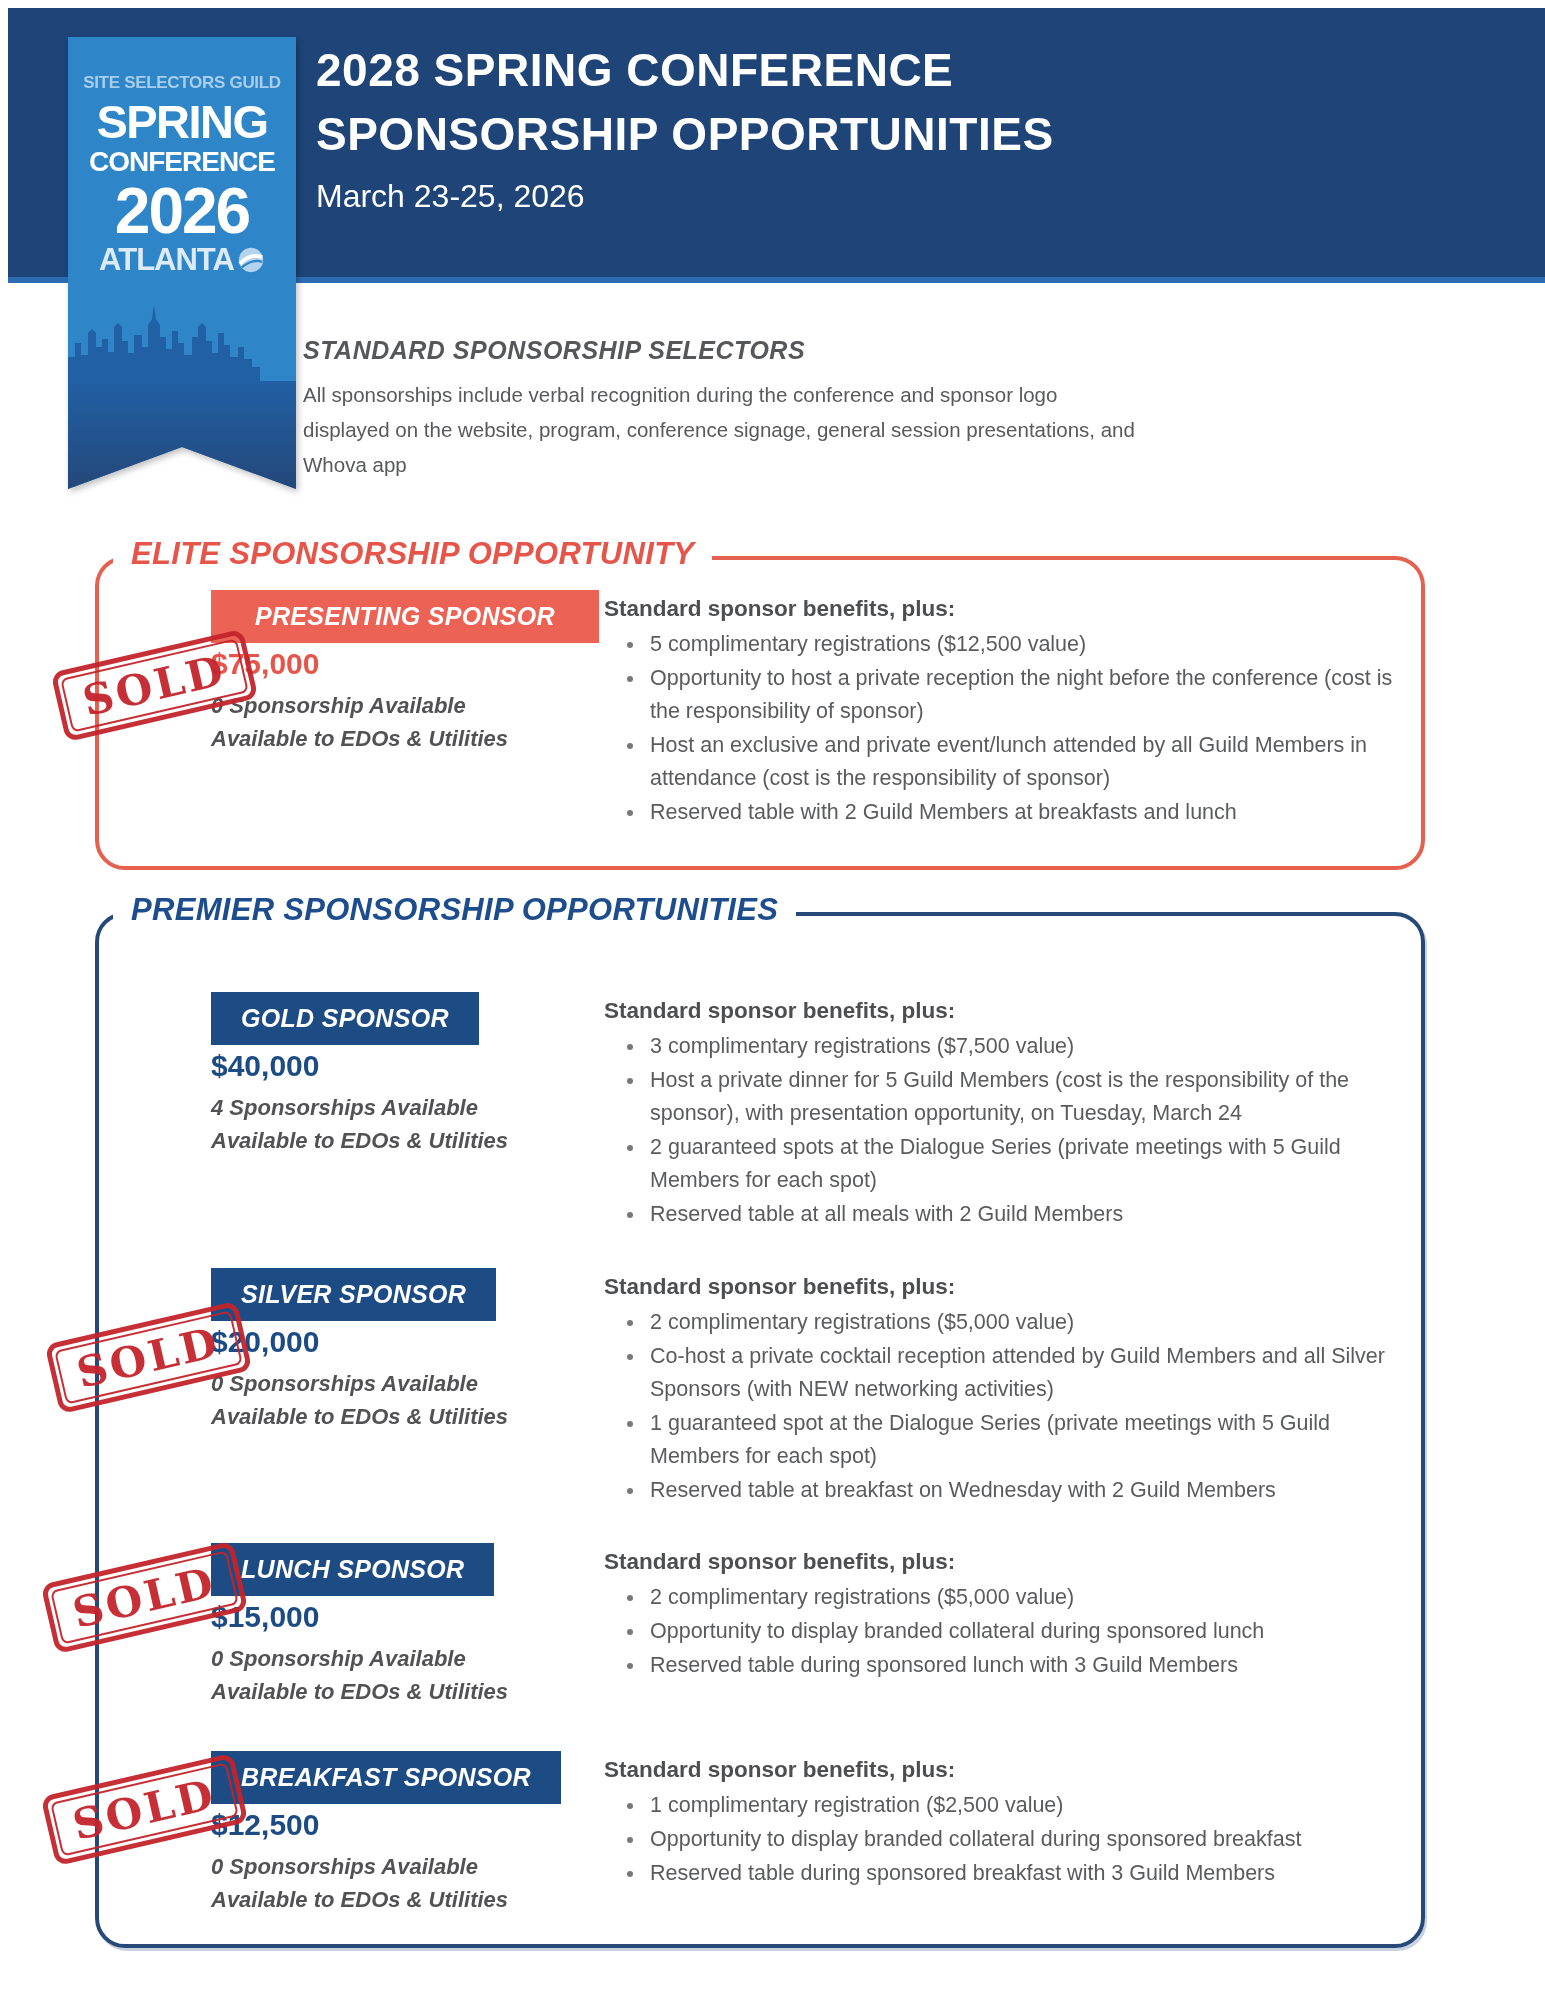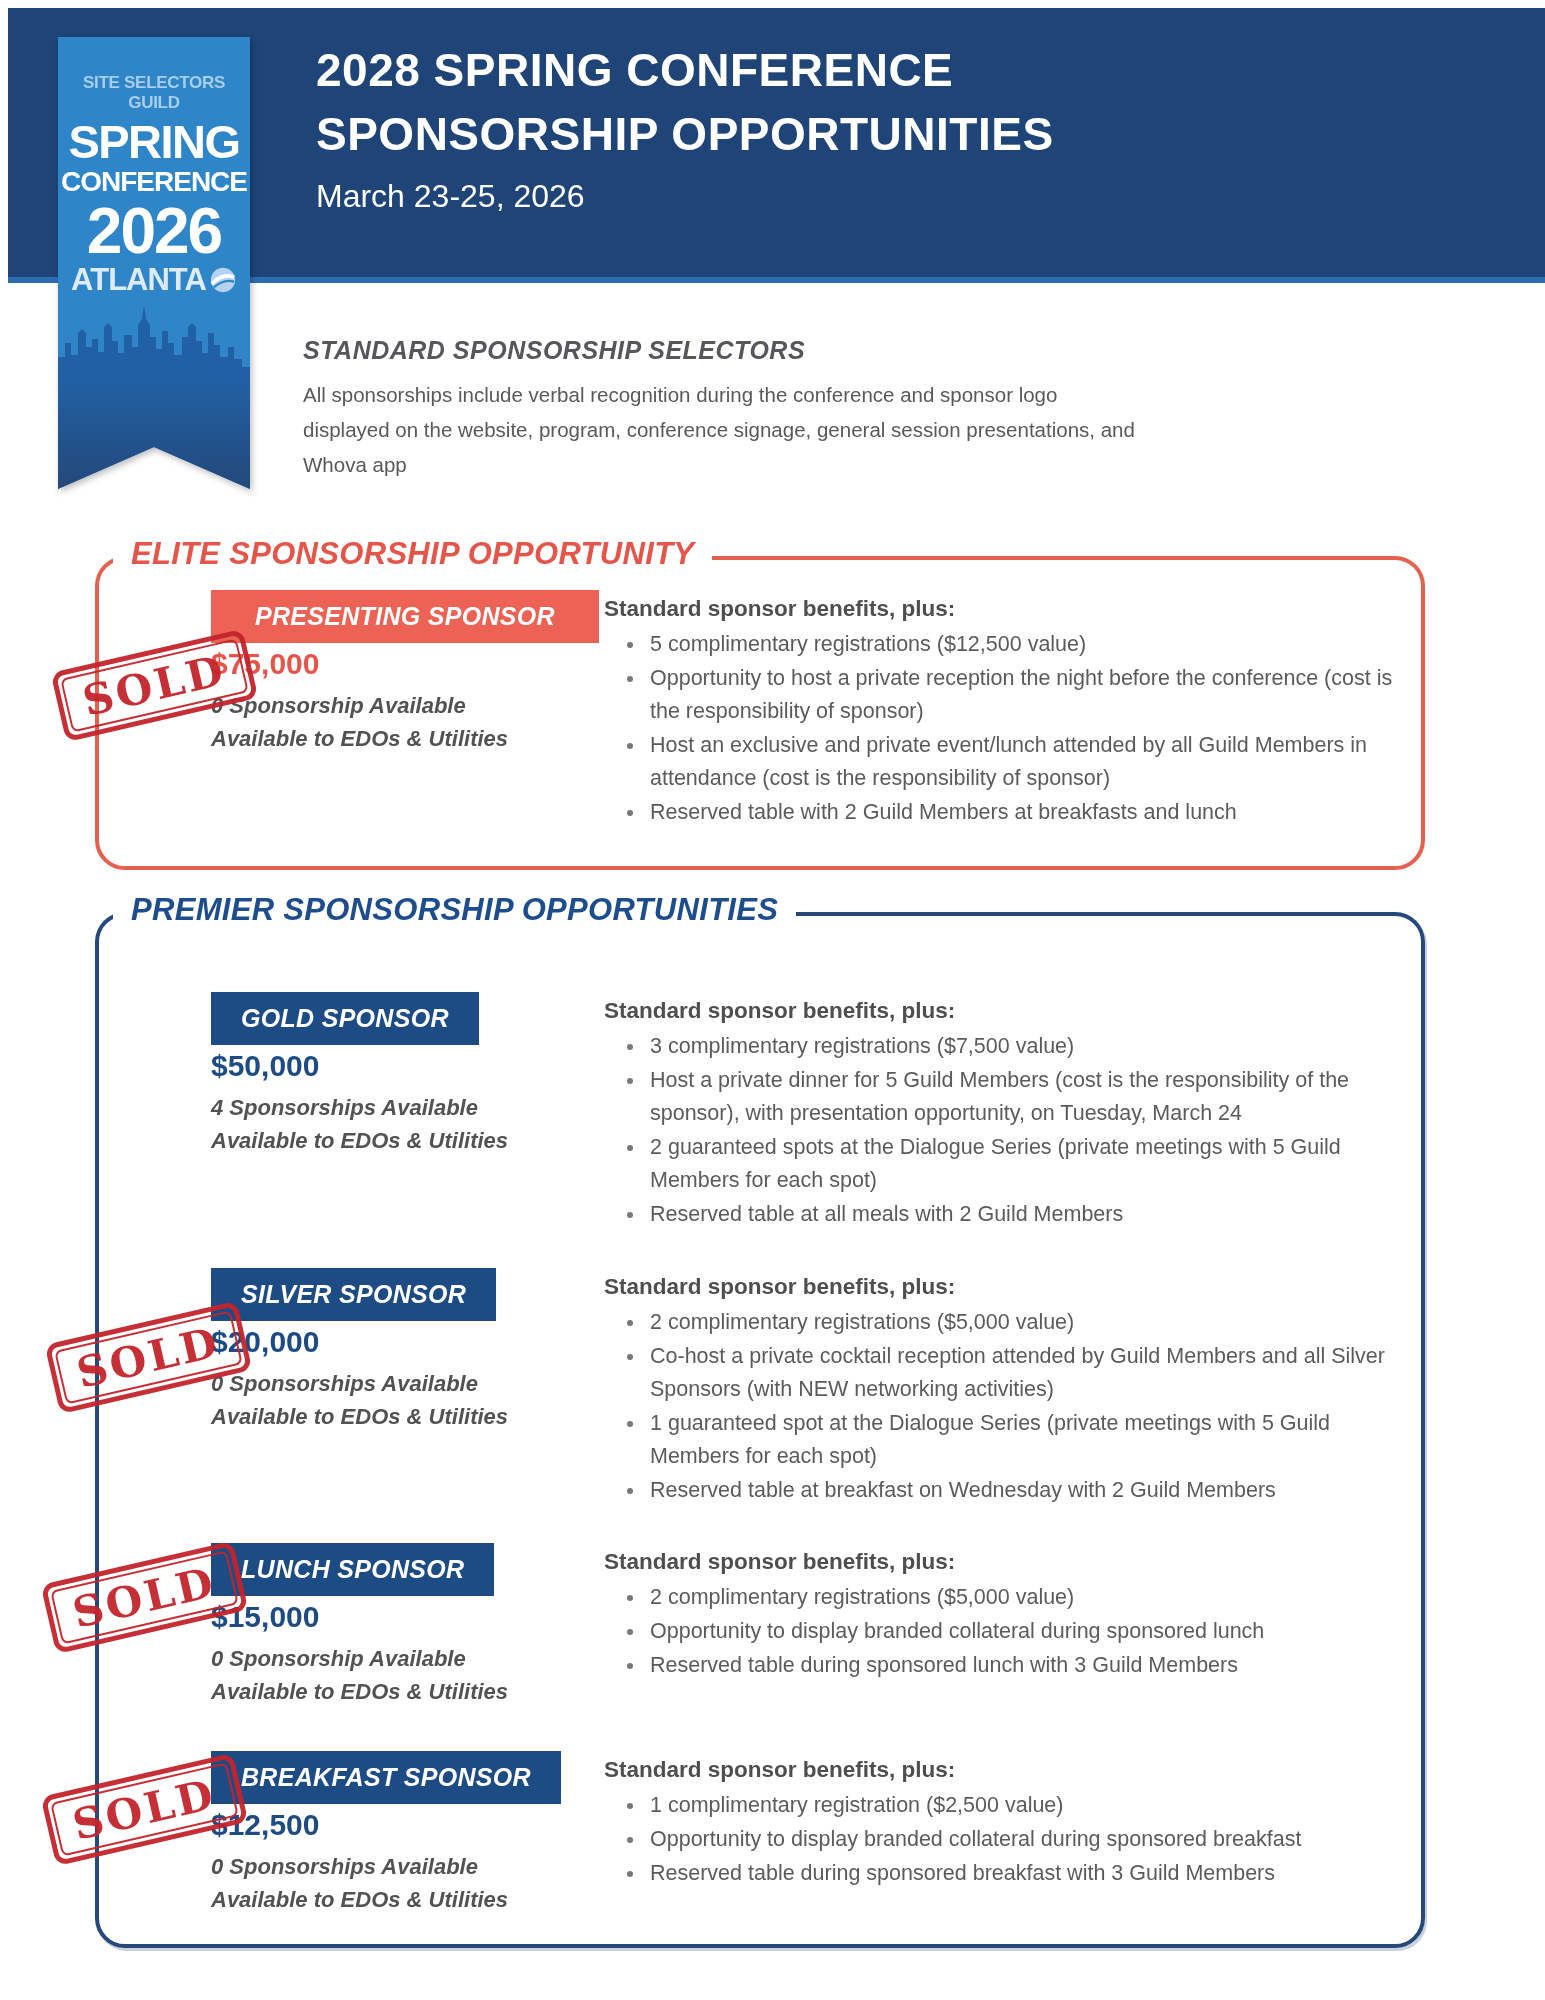--- a/index.html
+++ b/index.html
@@ -5,21 +5,21 @@
   html,body{margin:0;padding:0;background:#fff;overflow:hidden;}
   body{width:1545px;height:2000px;position:relative;font-family:"Liberation Sans",sans-serif;}
 
   
   .band{position:absolute;left:8px;top:8px;right:0;height:269px;background:#1e4478;border-bottom:6px solid #2e6cb2;}
   .header-text{position:absolute;left:316px;top:38px;color:#fff;}
   .header-title{font-size:46px;font-weight:bold;line-height:64px;letter-spacing:.5px;}
   .header-date{font-size:32px;margin-top:12px;font-weight:400;}
 
   
-  .ribbon-wrap{position:absolute;left:58px;top:37px;width:192px;height:452px;filter:drop-shadow(2px 3px 3px rgba(0,0,0,.25));z-index:3;}
+  .ribbon-wrap{position:absolute;left:68px;top:37px;width:228px;height:452px;filter:drop-shadow(2px 3px 3px rgba(0,0,0,.25));z-index:3;}
   .ribbon{width:100%;height:100%;background:#2e86c9;position:relative;
           clip-path:polygon(0 0,100% 0,100% 100%,50% calc(100% - 42px),0 100%);}
   .ribbon-tail{position:absolute;left:0;right:0;bottom:0;height:108px;background:linear-gradient(#2160a4,#24487a);}
   .skyline{position:absolute;left:0;bottom:106px;line-height:0;}
   .logo-stack{position:absolute;left:0;right:0;top:36px;text-align:center;color:#fff;}
   .logo-org{font-size:17px;font-weight:bold;color:#a9cdec;letter-spacing:-.3px;}
   .logo-spring{font-size:47px;font-weight:bold;letter-spacing:-1.5px;line-height:50px;margin-top:4px;}
   .logo-conf{font-size:28px;font-weight:bold;letter-spacing:-1px;line-height:30px;}
   .logo-year{font-size:64px;font-weight:bold;color:#ffffff;letter-spacing:-2px;line-height:64px;margin-top:2px;}
   .logo-city{font-size:31px;font-weight:bold;color:#ddeaf8;letter-spacing:-1px;line-height:34px;display:flex;align-items:center;justify-content:center;gap:3px;}
@@ -123,21 +123,21 @@
     </div>
   </div>
 </div>
 
 <div class="box premier">
   <div class="box-title navy">PREMIER SPONSORSHIP OPPORTUNITIES</div>
 
   <div class="sponsor-block" style="top:76px;">
     <div class="left-col">
       <div class="tag navy">GOLD SPONSOR</div>
-      <div class="price navy">$50,000</div>
+      <div class="price navy">$40,000</div>
       <div class="avail first">4 Sponsorships Available</div>
       <div class="avail">Available to EDOs &amp; Utilities</div>
     </div>
     <div class="right-col">
       <div class="benefits-heading">Standard sponsor benefits, plus:</div>
       <ul class="benefits">
           <li>3 complimentary registrations ($7,500 value)</li>
           <li>Host a private dinner for 5 Guild Members (cost is the responsibility of the sponsor), with presentation opportunity, on Tuesday, March 24</li>
           <li>2 guaranteed spots at the Dialogue Series (private meetings with 5 Guild Members for each spot)</li>
           <li>Reserved table at all meals with 2 Guild Members</li>

